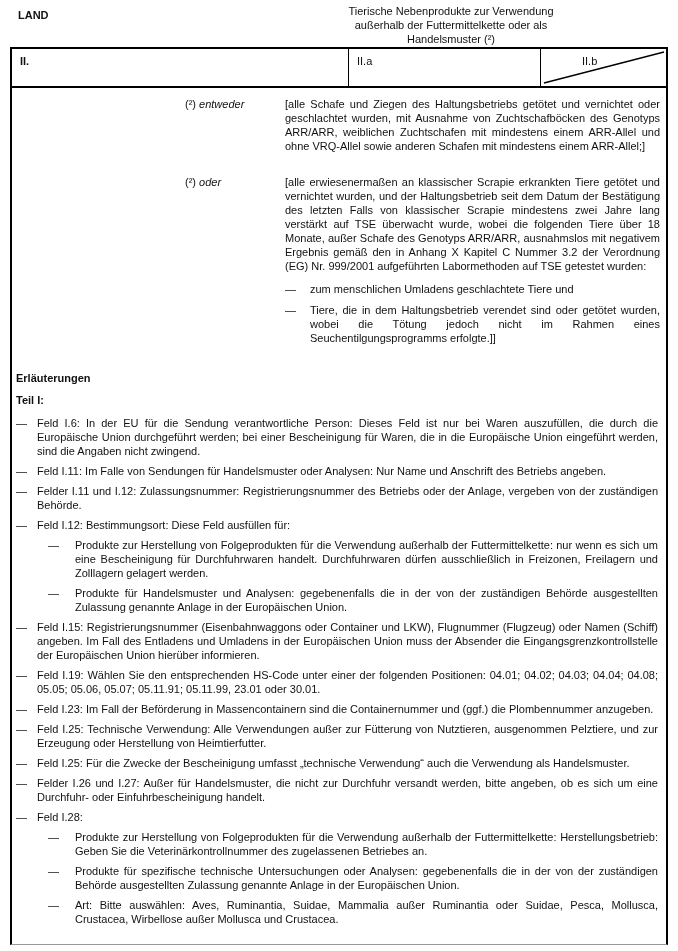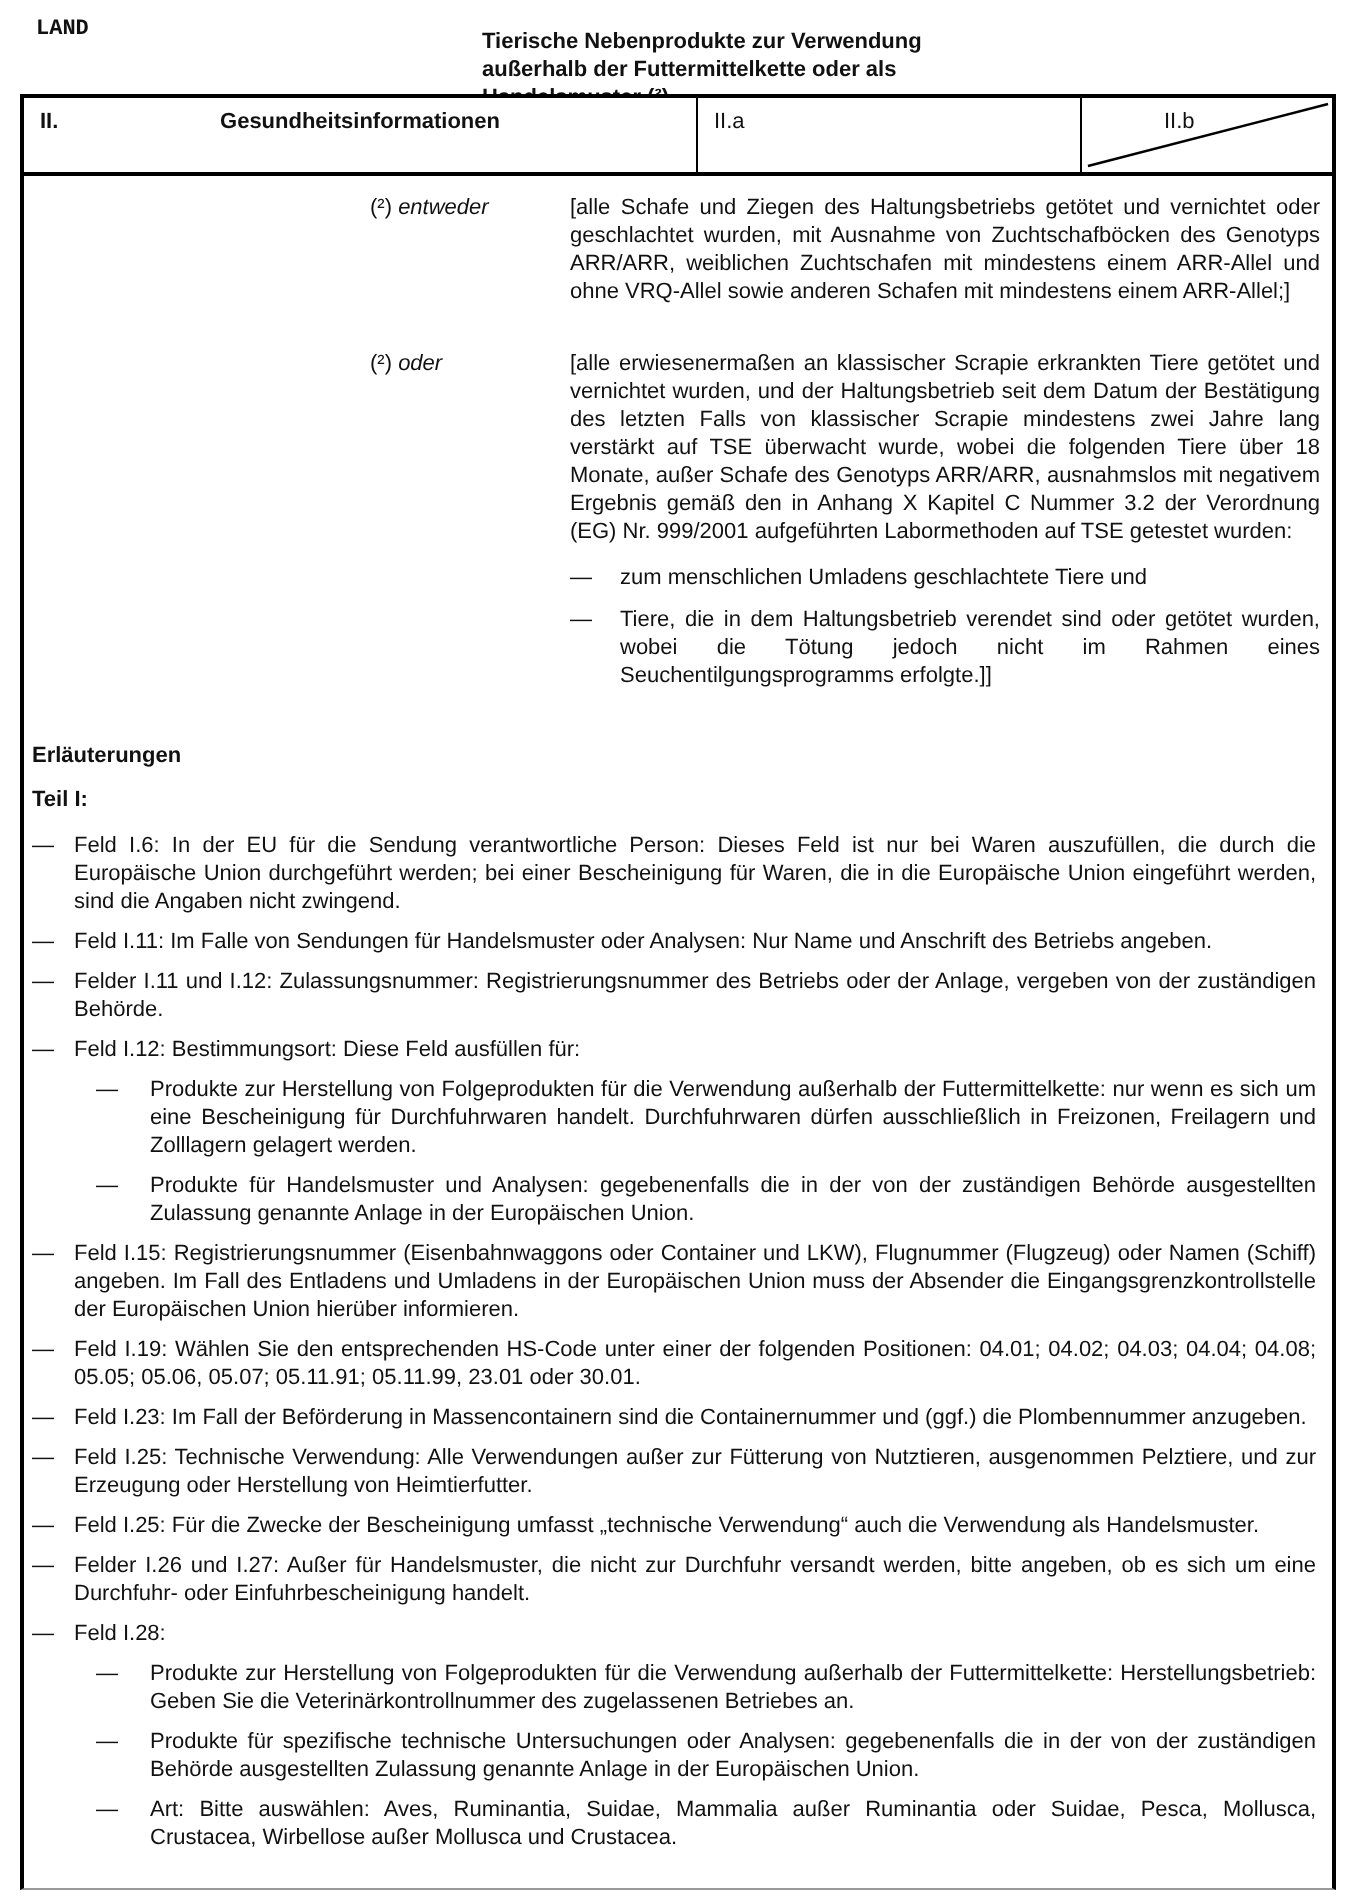--- a/index.html
+++ b/index.html
@@ -5,22 +5,22 @@
   * { margin:0; padding:0; box-sizing:border-box; }
   html,body { background:#fff; }
   body {
     width:678px; height:951px;
     font-family:"Liberation Sans","DejaVu Sans",sans-serif;
     font-size:11px; line-height:14px; color:#111;
   }
   .page { position:relative; width:678px; height:951px; background:#fff; overflow:hidden; }
 
   
-  .land { position:absolute; left:18px; top:8px; font-weight:bold;font-family:Liberation Mono, monospace; }
-  .doc-title { position:absolute; right:17px; top:14px; width:420px; text-align:left; font-weight:bold; }
+  .land { position:absolute; left:18px; top:8px; font-weight:bold; }
+  .doc-title { position:absolute; right:17px; top:4px; width:420px; text-align:center; font-weight:normal; }
   .doc-title div { line-height:14px; }
 
   
   .header-row {
     position:absolute; left:10px; top:47px; width:658px; height:41px;
     display:flex; border:2px solid #000; background:#fff;
   }
   .cell { position:relative; height:100%; }
   .c1 { width:336px; }
   .c1 .cnum { position:absolute; left:8px; top:5px; font-weight:bold; }
@@ -68,21 +68,20 @@
   <div class="land">LAND</div>
   <div class="doc-title">
     <div>Tierische Nebenprodukte zur Verwendung</div>
     <div>außerhalb der Futtermittelkette oder als</div>
     <div>Handelsmuster (²)</div>
   </div>
 
   <div class="header-row">
     <div class="cell c1">
       <span class="cnum">II.</span>
-      <span class="clabel">Gesundheitsinformationen</span>
     </div>
     <div class="cell c2">
       <span class="cnum">II.a</span>
     </div>
     <div class="cell c3">
       <span class="cnum">II.b</span>
       <svg viewBox="0 0 126 37" preserveAspectRatio="none">
         <line x1="3" y1="34" x2="124" y2="3" stroke="#000" stroke-width="1.3"></line>
       </svg>
     </div>

